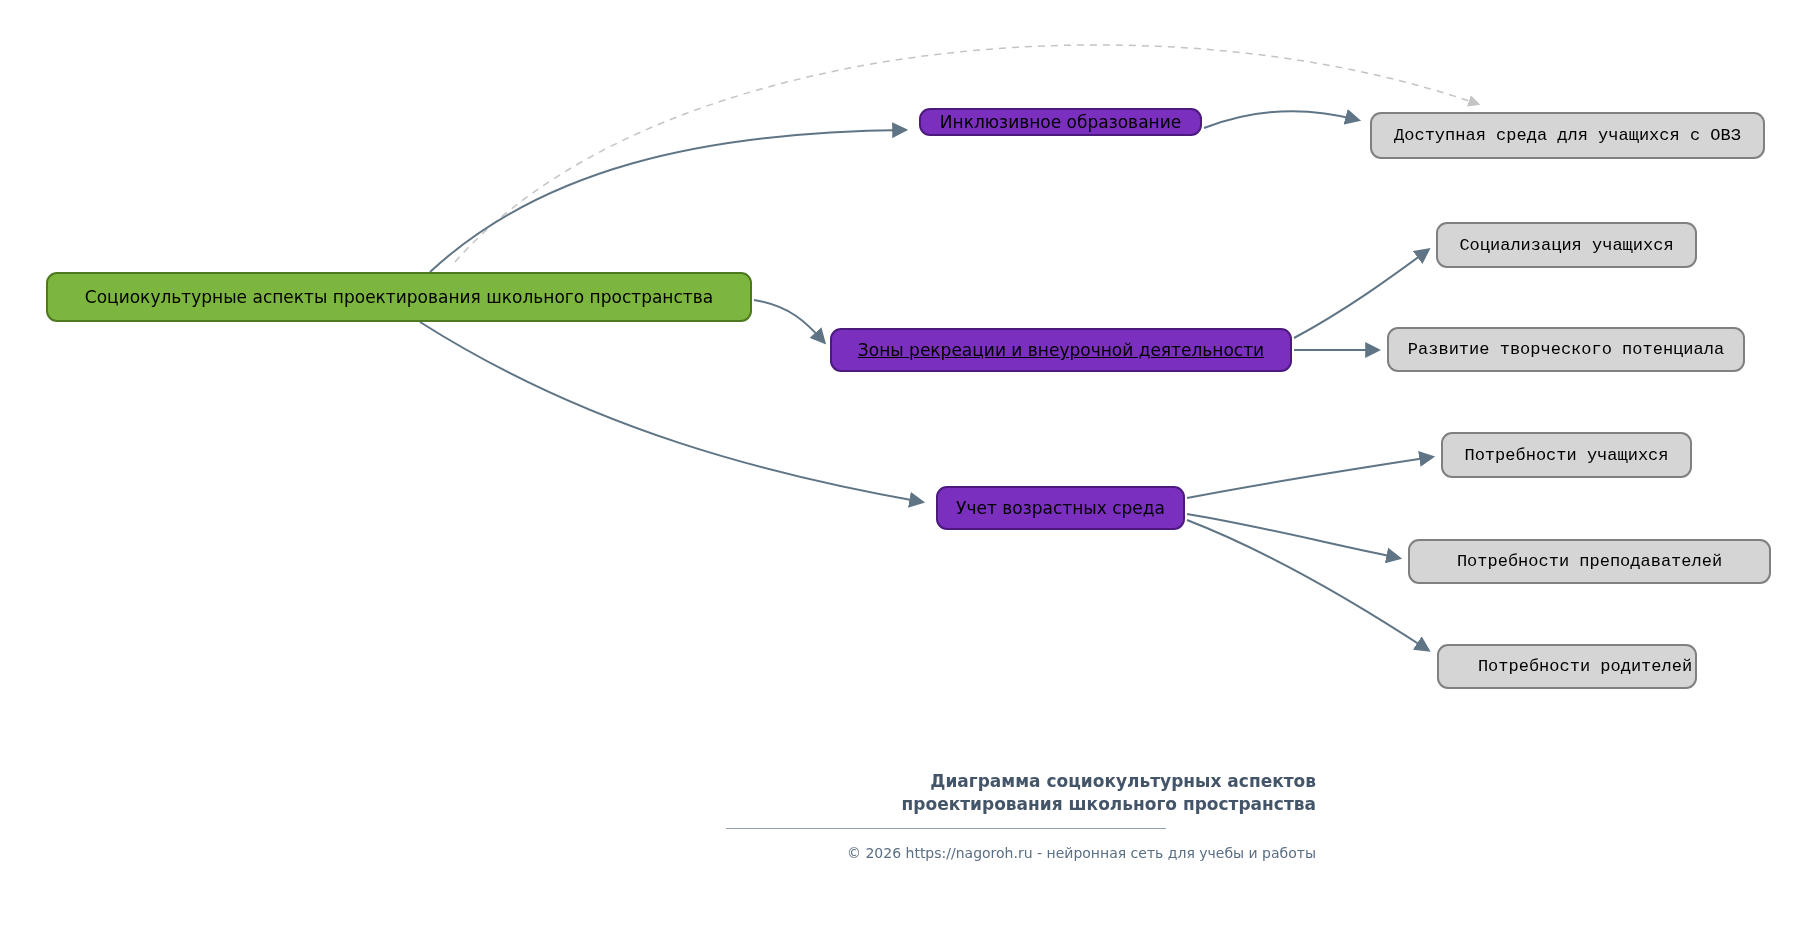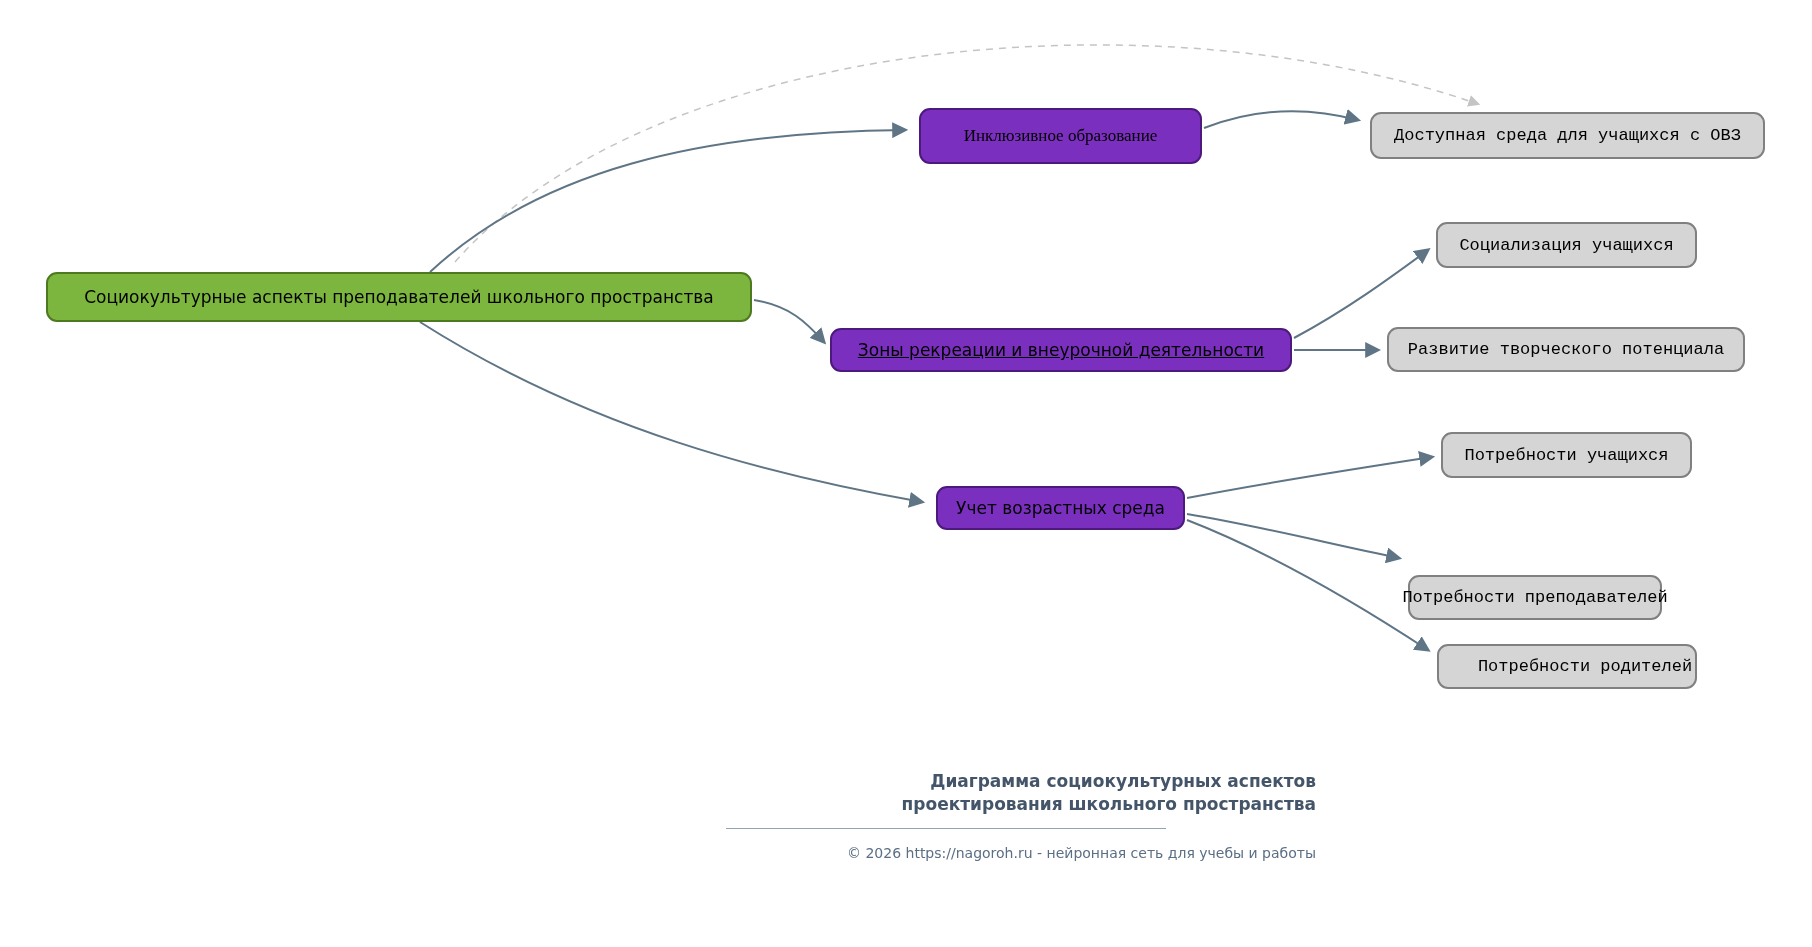--- a/index.html
+++ b/index.html
@@ -85,37 +85,37 @@
 
     <path class="edge" marker-end="url(#arrow)" d="M 1294 350 C 1322 350, 1352 350, 1378 350"></path>
 
     <path class="edge" marker-end="url(#arrow)" d="M 1187 498 C 1270 482, 1360 468, 1432 457"></path>
 
     <path class="edge" marker-end="url(#arrow)" d="M 1187 514 C 1260 526, 1330 544, 1399 558"></path>
 
     <path class="edge" marker-end="url(#arrow)" d="M 1187 520 C 1280 556, 1370 612, 1428 650"></path>
   </svg>
 
-  <div class="node root" style="left:46px; top:272px; width:706px; height:50px;">Социокультурные аспекты преподавателей школьного пространства</div>
+  <div class="node root" style="left:46px; top:272px; width:706px; height:50px;">Социокультурные аспекты проектирования школьного пространства</div>
 
-  <div class="node branch" style="left:919px; top:108px; width:283px; height:56px;font-family:Liberation Serif, serif;">Инклюзивное образование</div>
+  <div class="node branch" style="left:919px; top:108px; width:283px; height:28px;">Инклюзивное образование</div>
 
   <div class="node branch" style="left:830px; top:328px; width:462px; height:44px;text-decoration:underline;">Зоны рекреации и внеурочной деятельности</div>
 
   <div class="node branch" style="left:936px; top:486px; width:249px; height:44px;">Учет возрастных среда</div>
 
   <div class="node leaf" style="left:1370px; top:112px; width:395px; height:47px;">Доступная среда для учащихся с ОВЗ</div>
 
   <div class="node leaf" style="left:1436px; top:222px; width:261px; height:46px;">Социализация учащихся</div>
 
   <div class="node leaf" style="left:1387px; top:327px; width:358px; height:45px;">Развитие творческого потенциала</div>
 
   <div class="node leaf" style="left:1441px; top:432px; width:251px; height:46px;">Потребности учащихся</div>
 
-  <div class="node leaf" style="left:1408px; top:539px; width:254px; height:45px;margin-top:36px;">Потребности преподавателей</div>
+  <div class="node leaf" style="left:1408px; top:539px; width:363px; height:45px;">Потребности преподавателей</div>
 
   <div class="node leaf" style="left:1437px; top:644px; width:260px; height:45px;padding-left:36px;">Потребности родителей</div>
 
   <div class="caption">
     <div class="caption-title">Диаграмма социокультурных аспектов</div>
     <div class="caption-title">проектирования школьного пространства</div>
     <div class="caption-divider"></div>
     <div class="caption-copyright">© 2026 https://nagoroh.ru - нейронная сеть для учебы и работы</div>
   </div>
 

